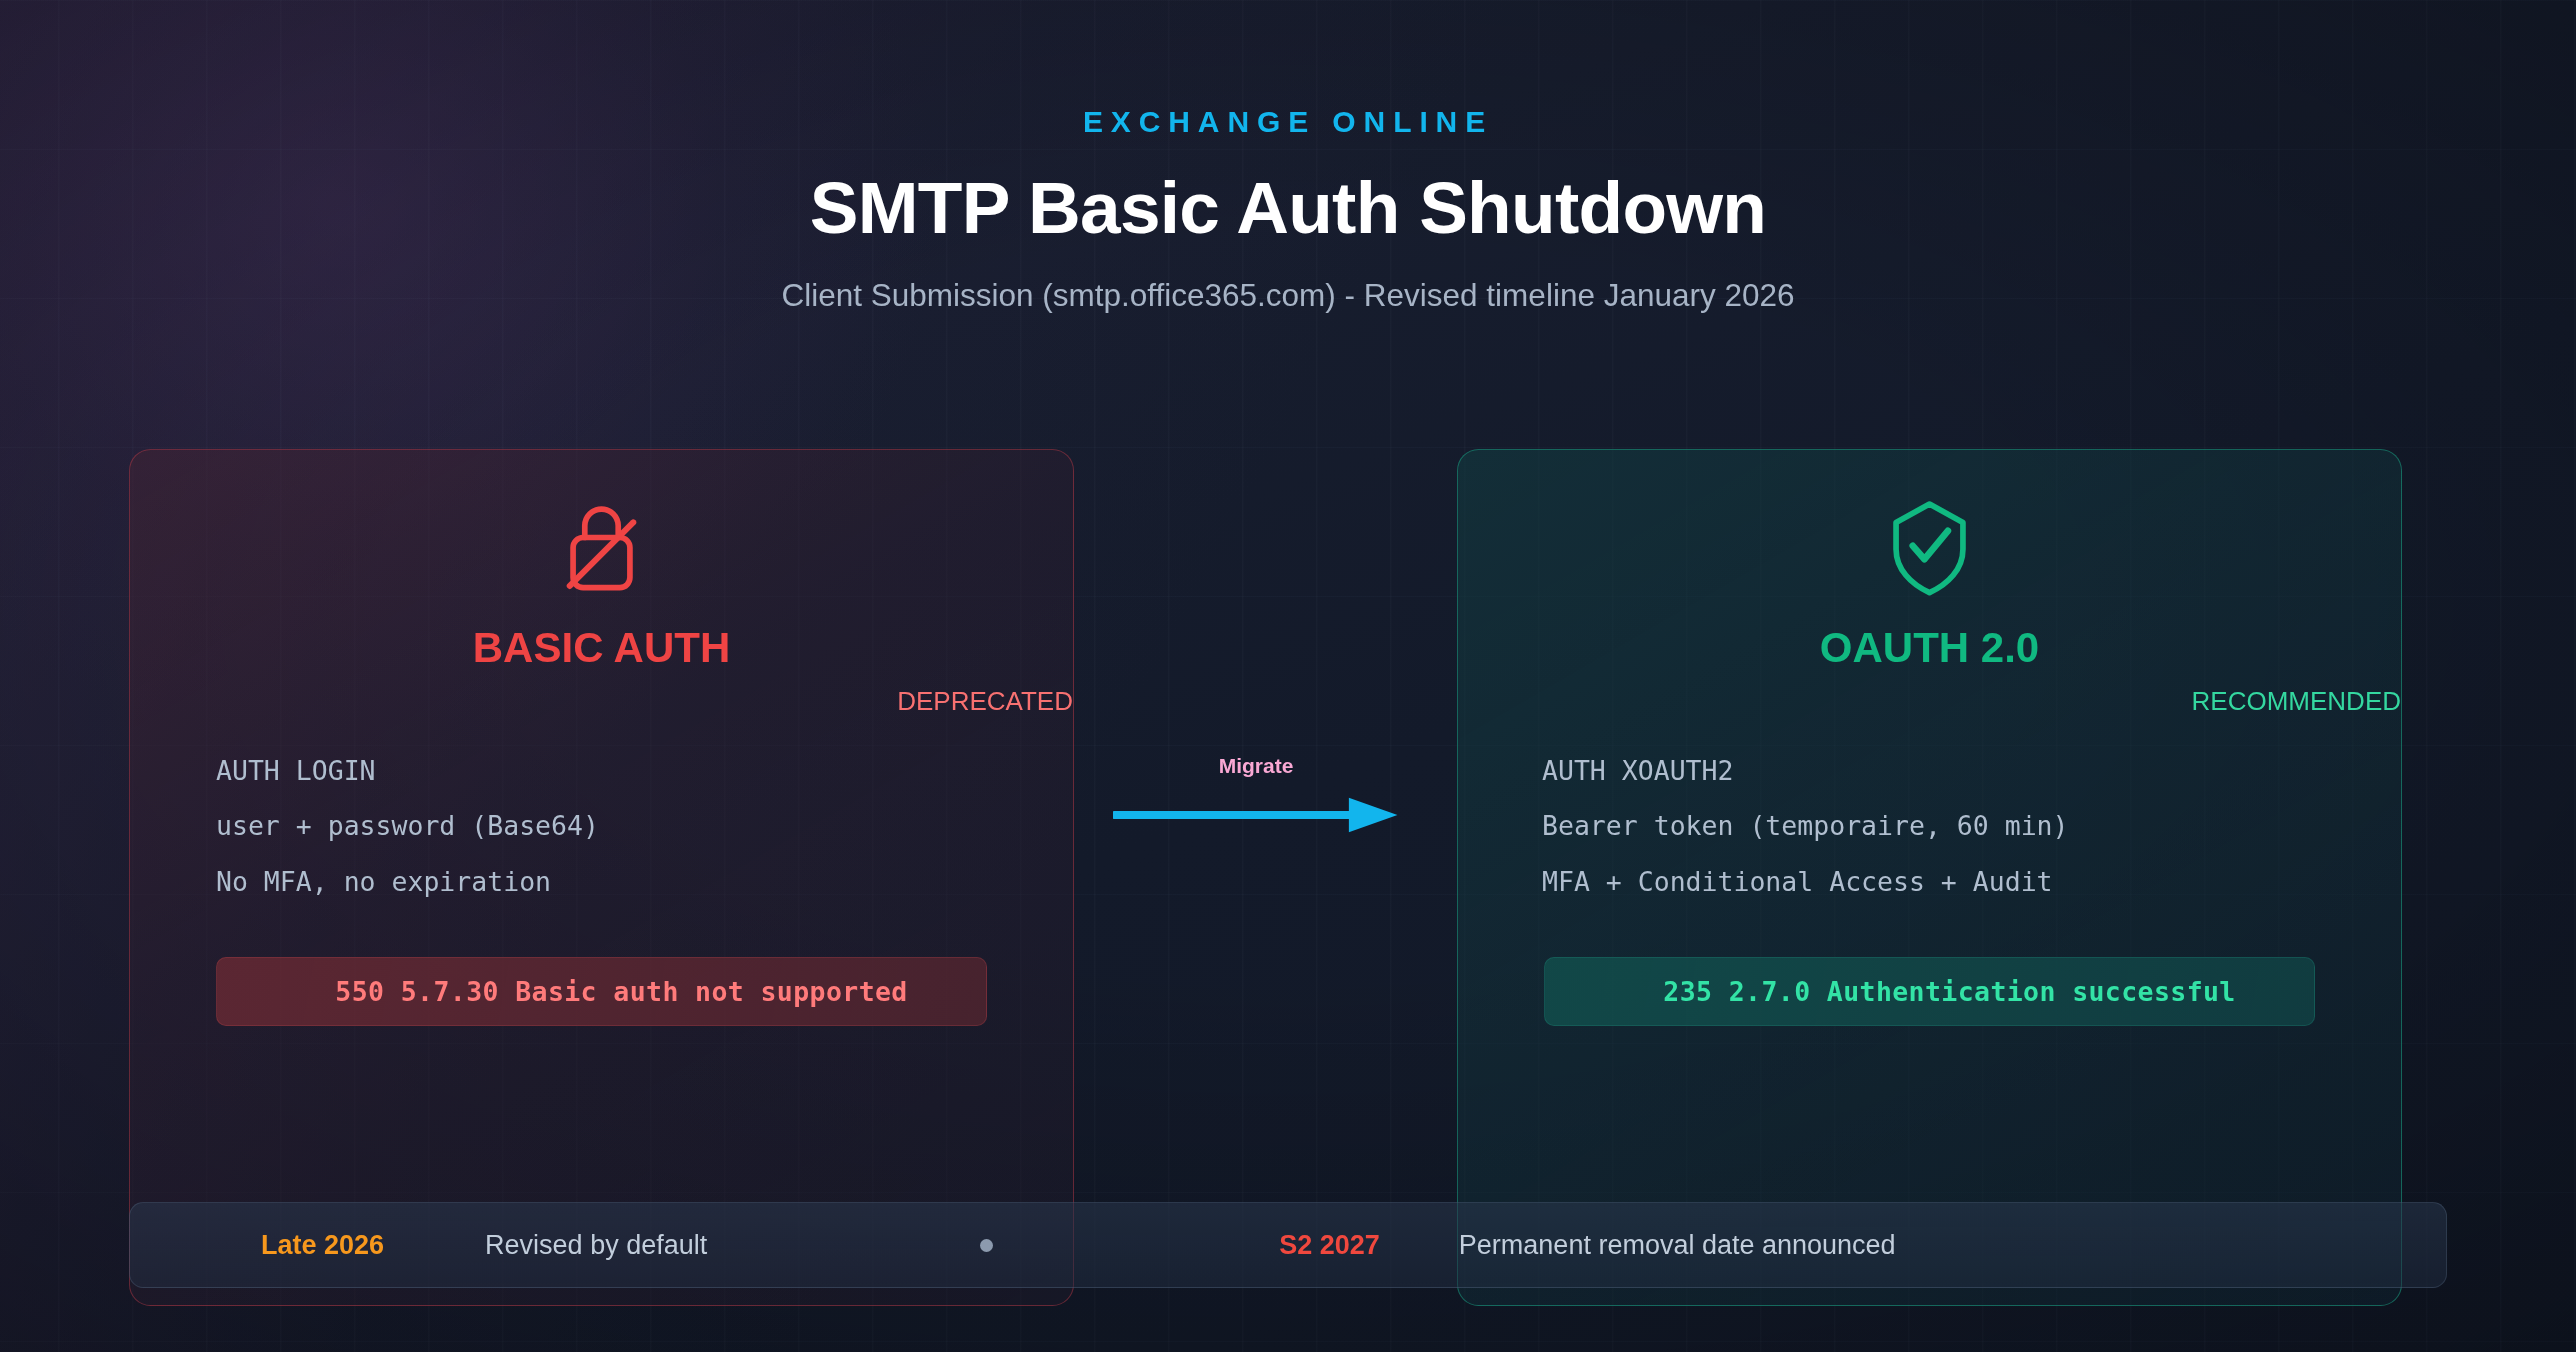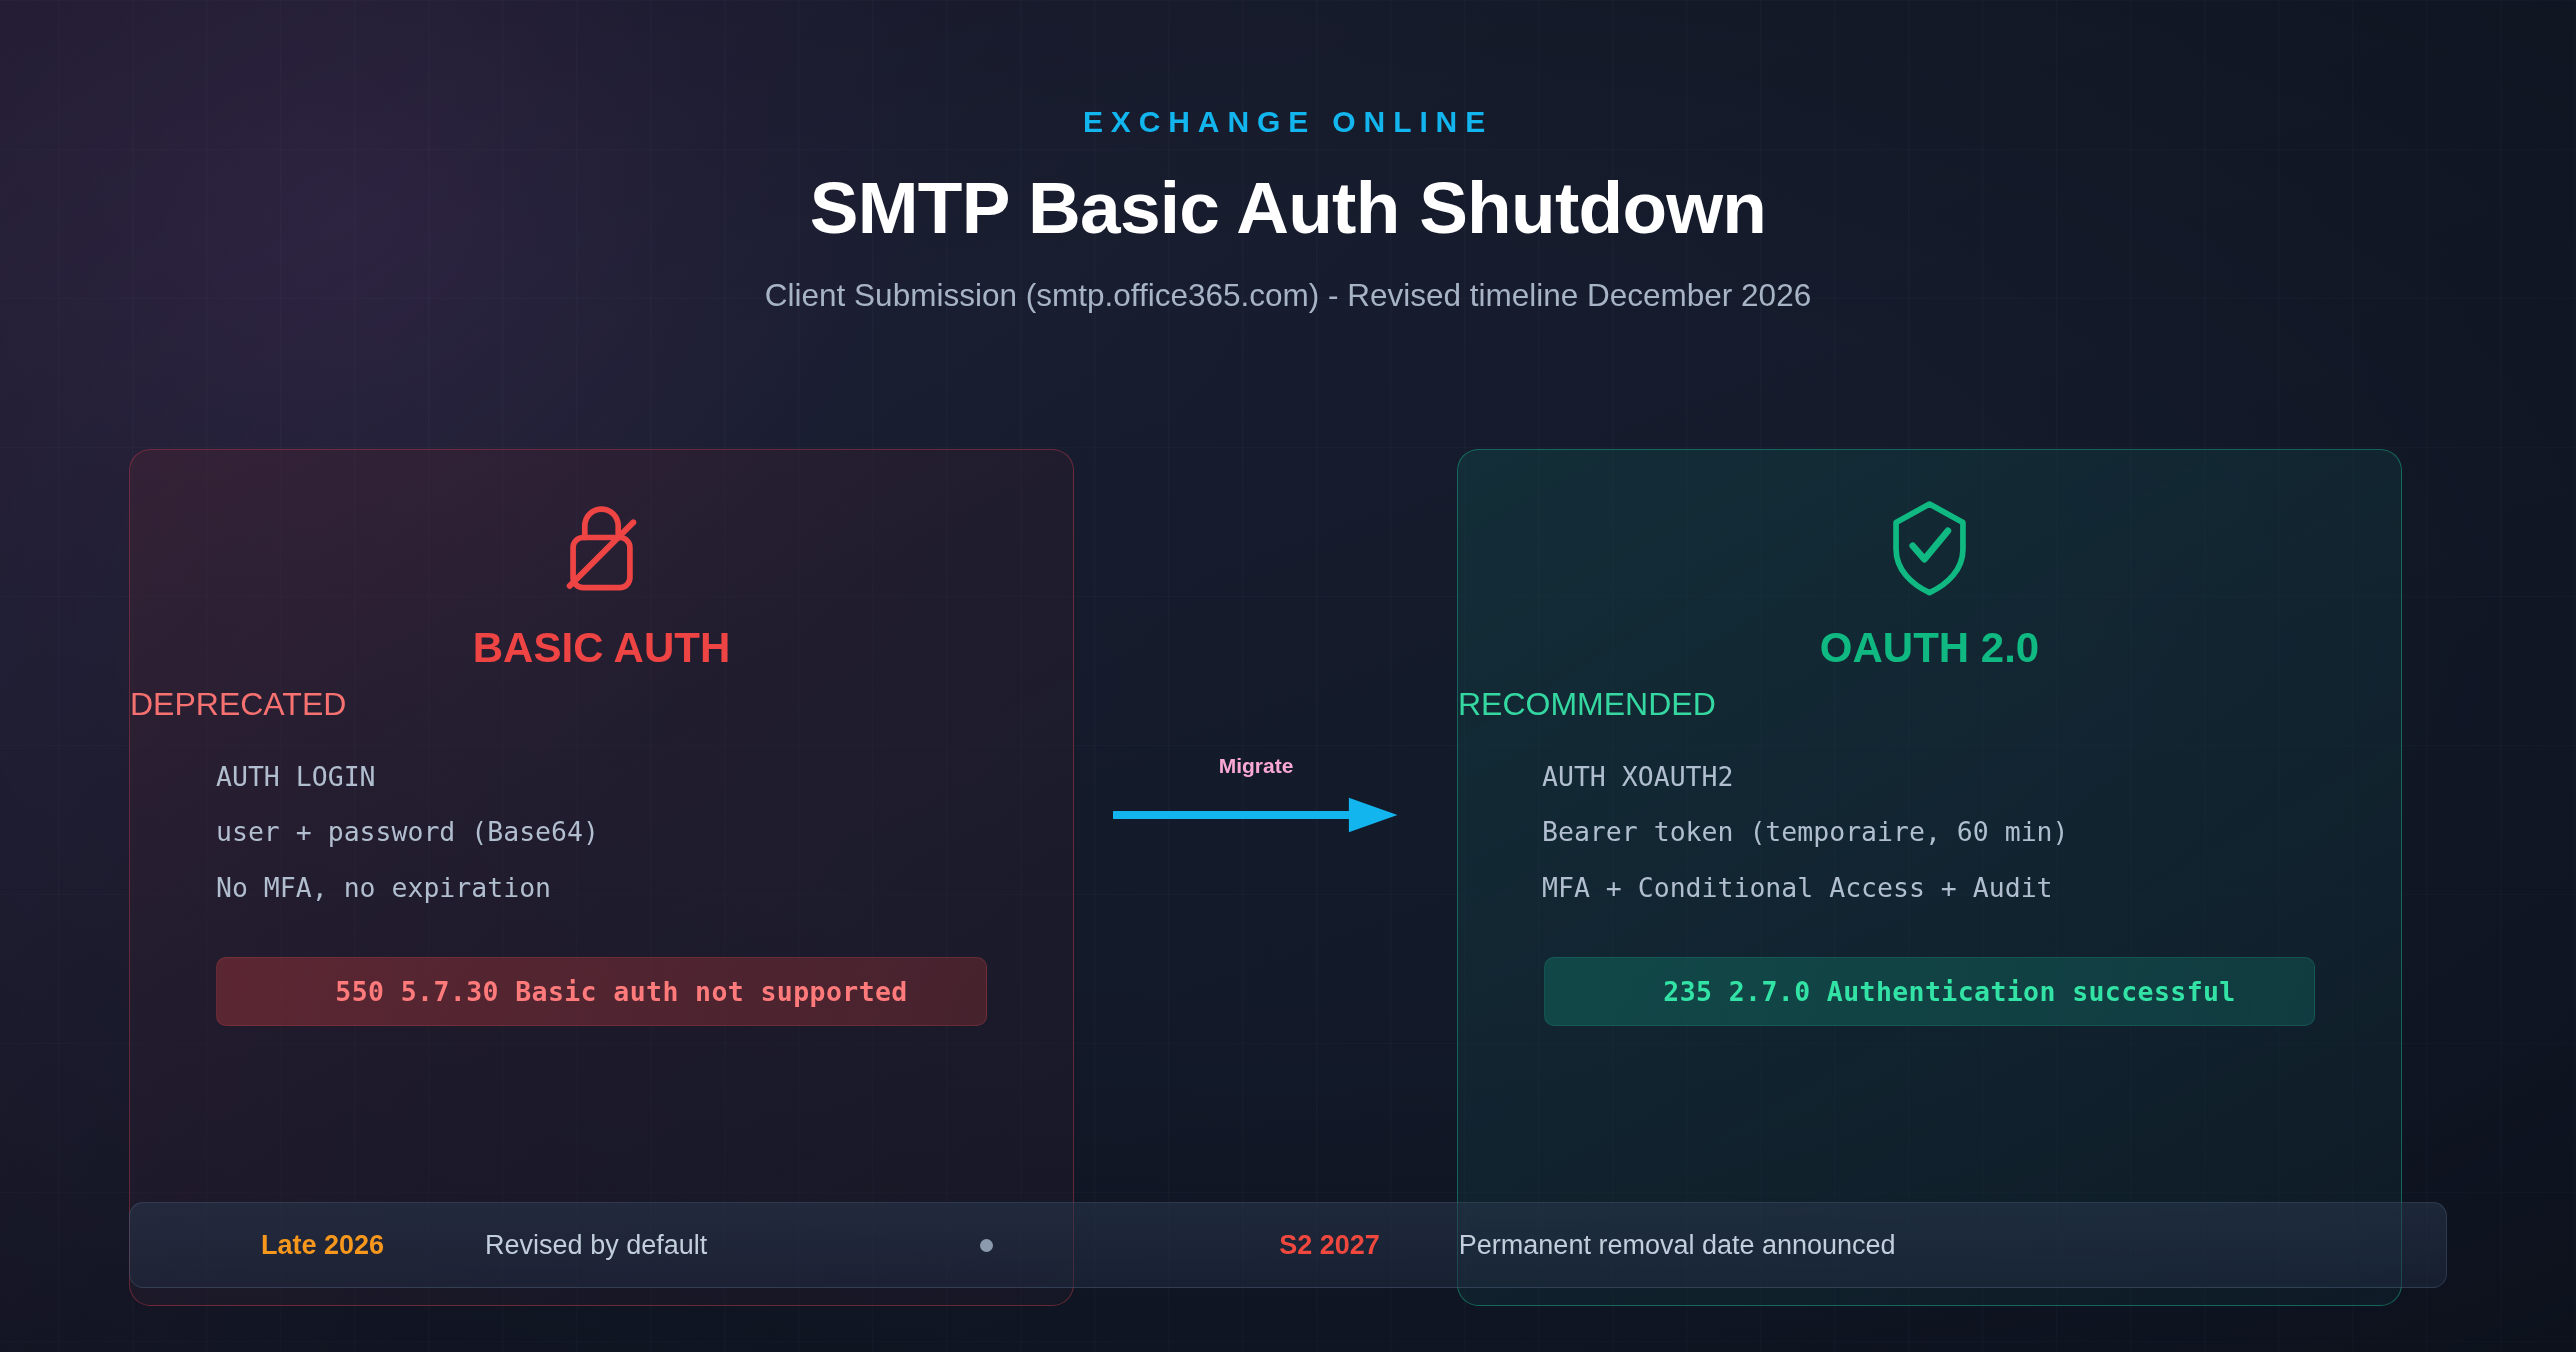--- a/index.html
+++ b/index.html
@@ -111,22 +111,22 @@
   }
   .card-heading {
     margin-top:26px;
     text-align:center;
     font-size:42px;
     font-weight:bold;
     line-height:1;
   }
   .card-subheading {
     margin-top:18.6px;
-    text-align:left;
-    font-size:32px;
+    text-align:right;
+    font-size:26px;
     font-weight:normal;
     line-height:1;
   }
   #basic-heading    { color:#EF4444; }
   #basic-subheading { color:#F87171; }
   #oauth-heading    { color:#10B981; }
   #oauth-subheading { color:#34D8A0; }
 
   .card-lines {
     margin-top:44px;
@@ -229,21 +229,21 @@
 <div id="bg-base"></div>
 <div id="bg-diagonal"></div>
 <div id="bg-glow-left"></div>
 <div id="bg-grid"></div>
 <div id="bg-grid-h"></div>
 <div id="bg-vignette"></div>
 
 <div id="header">
   <div id="eyebrow">EXCHANGE ONLINE</div>
   <h1 id="title">SMTP Basic Auth Shutdown</h1>
-  <div id="subtitle">Client Submission (smtp.office365.com) - Revised timeline December 2026</div>
+  <div id="subtitle">Client Submission (smtp.office365.com) - Revised timeline January 2026</div>
 </div>
 
 <div id="card-basic" class="card">
 
   <div class="card-icon">
     <svg width="107" height="107" viewBox="0 0 64 64" fill="none">
       <rect x="15" y="26" width="34" height="30" rx="6" stroke="#EF4444" stroke-width="3.4" fill="none"></rect>
       <path d="M22 26 V19 a10 10 0 0 1 20 0 V26" stroke="#EF4444" stroke-width="3.4" fill="none" stroke-linecap="round"></path>
       <line x1="13" y1="55" x2="51" y2="17" stroke="#EF4444" stroke-width="3.6" stroke-linecap="round"></line>
     </svg>

